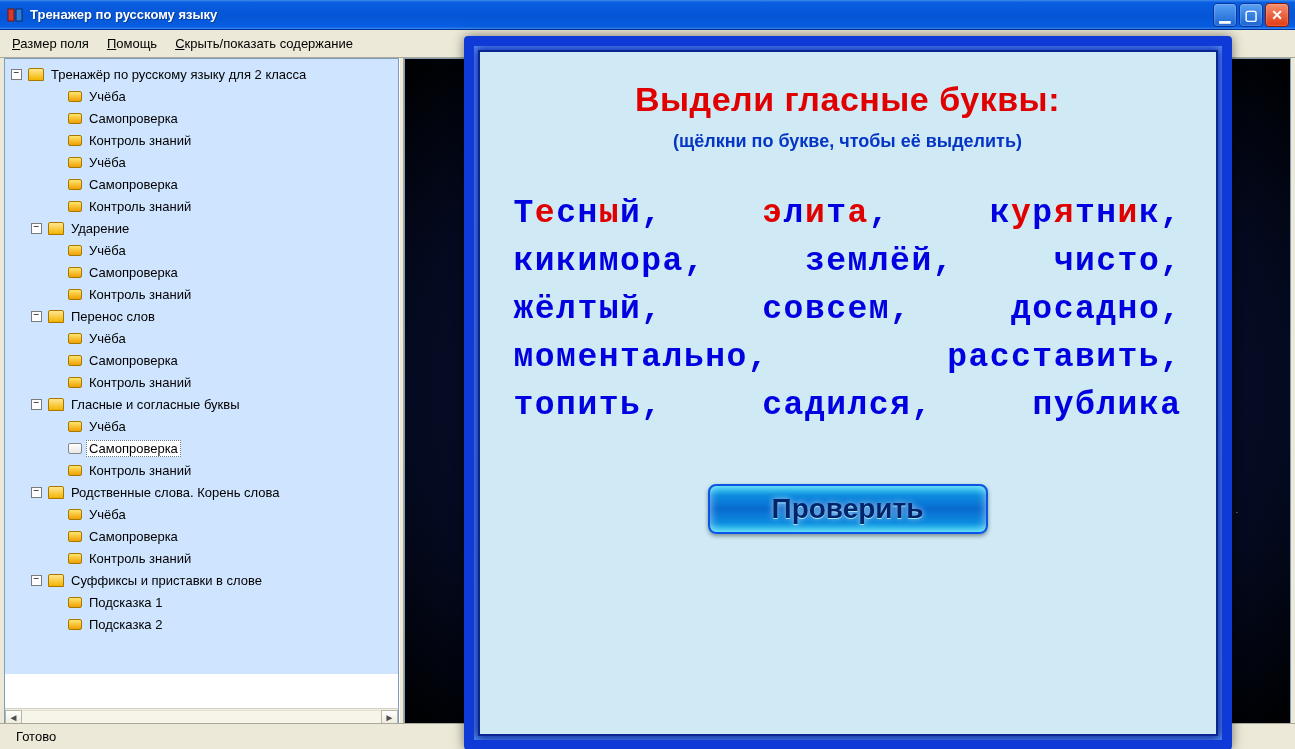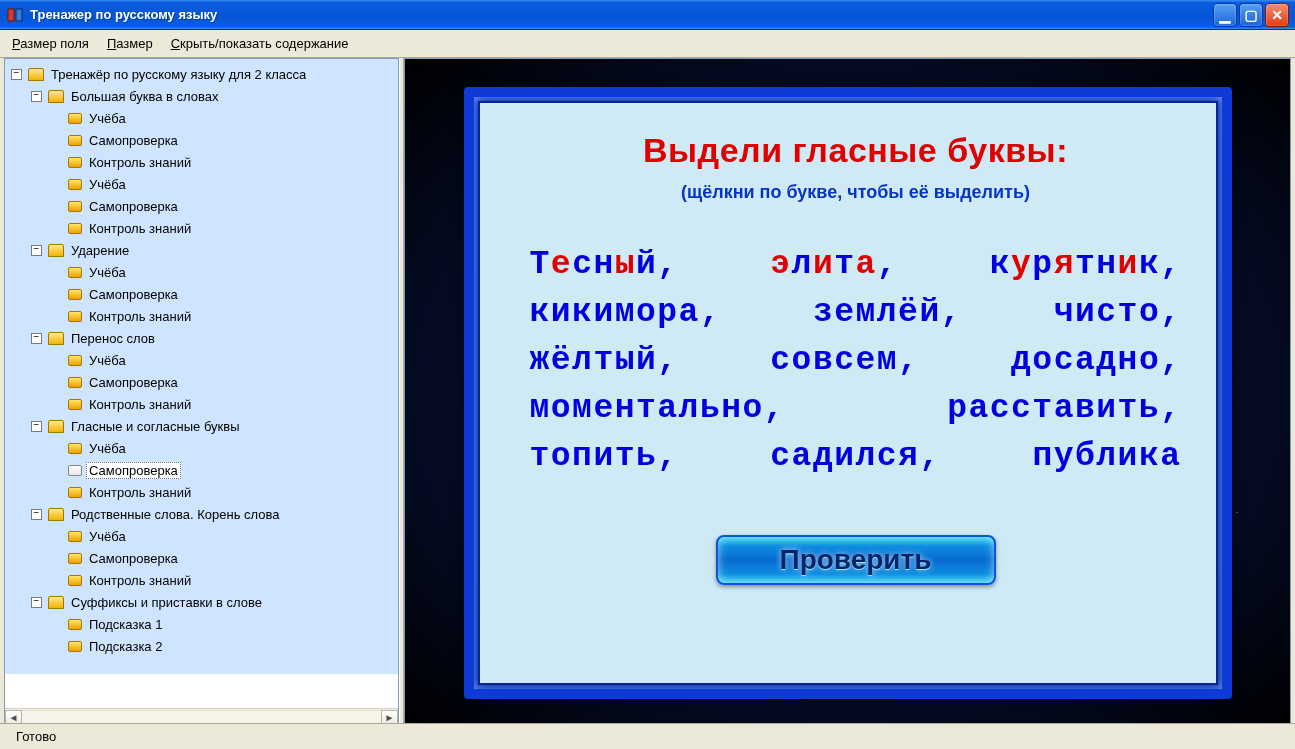--- a/index.html
+++ b/index.html
@@ -99,23 +99,23 @@
   .card-border {
     border:10px solid #0f3ad8;
     box-shadow: inset 0 0 12px rgba(120,180,255,.9), 0 0 12px rgba(0,0,0,.5);
     border-radius:4px;
     background:linear-gradient(to bottom,#0d2dbb,#0628a0);
     padding:4px;
     position:relative; z-index:1;
   }
   .card {
     background:#cfeaf5;
-    width:740px; height:584px;
+    width:740px; height:686px;
     border:2px solid #0a2590;
-    padding:28px 34px 24px 50px;
+    padding:28px 34px 24px 34px;
     display:flex; flex-direction:column; align-items:center;
   }
   .ex-title { color:#e00000; font-size:34px; font-weight:bold; font-family:"Trebuchet MS","Arial",sans-serif; letter-spacing:.5px; text-align:center; }
   .ex-sub { color:#0535c4; font-size:18px; font-weight:bold; font-family:"Trebuchet MS","Arial",sans-serif; margin-top:12px; text-align:center; }
   .words {
     margin-top:38px; width:100%;
     font-family:"Courier New",monospace; font-weight:bold;
     font-size:33px; line-height:48px; letter-spacing:1.5px;
     text-align:justify; text-align-last:justify;
   }
@@ -156,46 +156,41 @@
     <div class="win-btn max"></div>
     <div class="win-btn close"></div>
   </div>
 </div>
 
 <div class="menubar">
   <span class="menu-item">
     <span class="ul">Р</span><span>азмер поля</span>
   </span>
   <span class="menu-item">
-    <span class="ul">П</span><span>азмер</span>
+    <span class="ul">П</span><span>омощь</span>
   </span>
   <span class="menu-item">
     <span class="ul">С</span><span>крыть/показать содержание</span>
   </span>
 </div>
 
 <div class="client">
 
   <div class="tree-outer split-border">
     <div class="tree-scroll">
       <div class="tree" id="tree">
           <ul>
             <li>
               <div class="node-row">
                 <span class="toggle"></span>
                 <span class="node-icon"></span>
                 <span class="node-label">Тренажёр по русскому языку для 2 класса</span>
               </div>
               <ul>
                 <li>
-                  <div class="node-row">
-                    <span class="toggle"></span>
-                    <span class="node-icon"></span>
-                    <span class="node-label">Большая буква в словах</span>
-                  </div>
                   <ul>
                     <li>
                       <div class="node-row">
                         <span class="toggle none"></span>
                         <span class="node-icon leaf"></span>
                         <span class="node-label">Учёба</span>
                       </div>
                     </li>
                     <li>
                       <div class="node-row">

